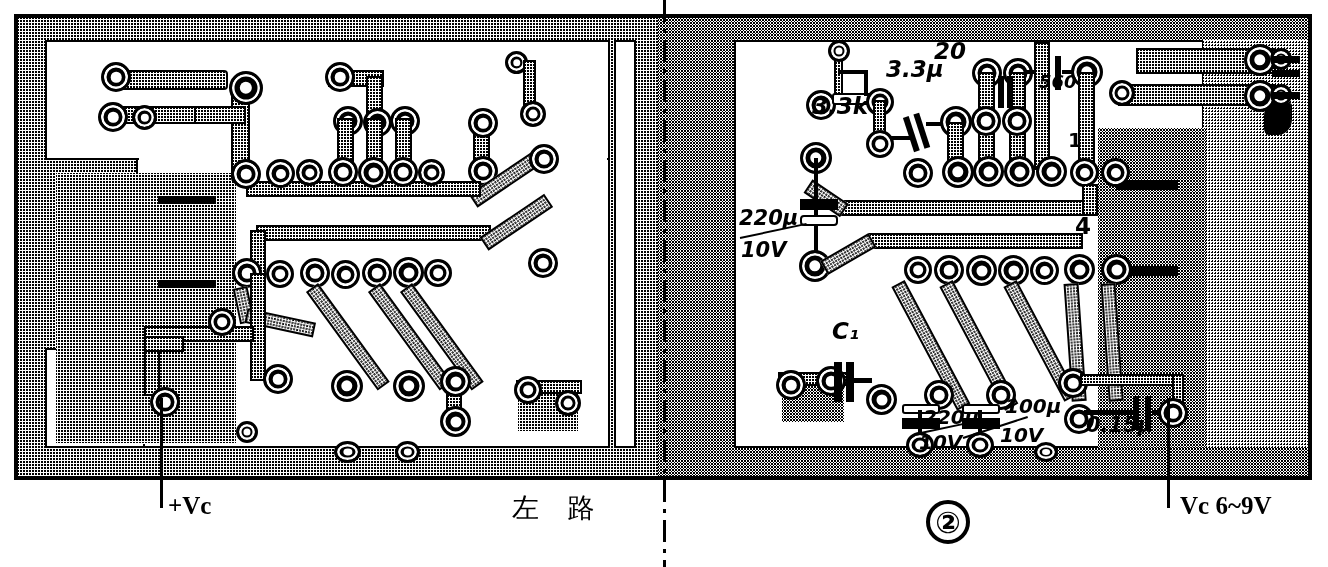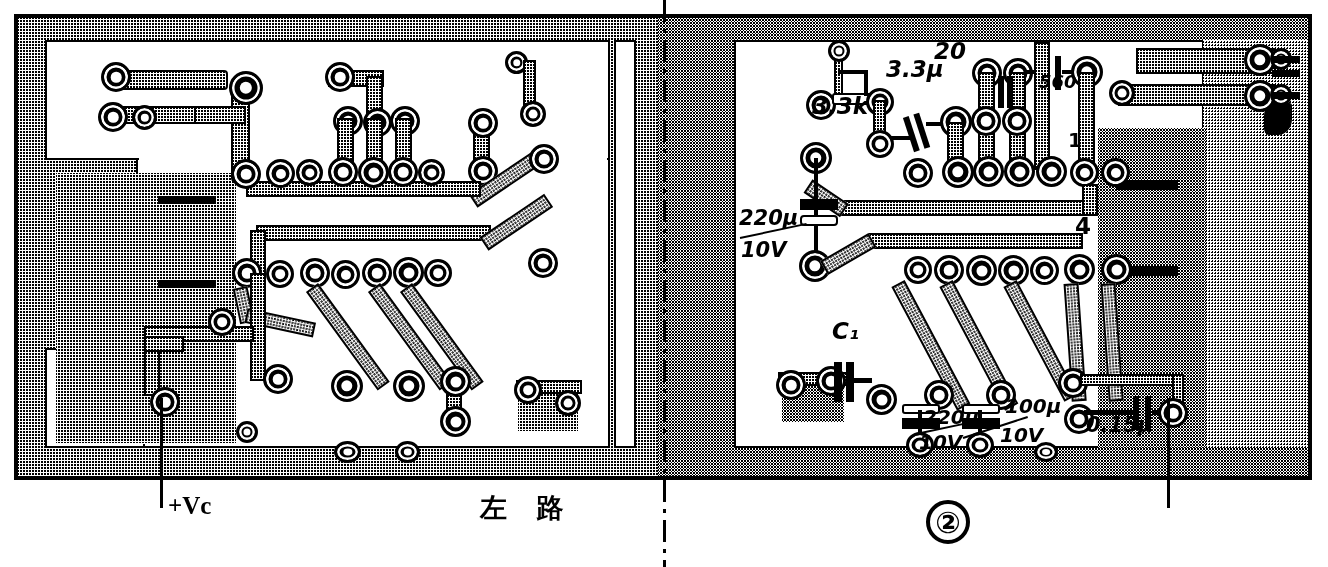--- a/index.html
+++ b/index.html
@@ -105,21 +105,22 @@
   
   .caption{
     position:absolute;
     color:#000;
     white-space:nowrap;
   }
   .cjk{
     font-family:"DejaVu Sans",sans-serif;
     font-size:27px;
     letter-spacing:10px;
-    font-weight:700;
+    font-weight:400;
+    margin-left:32px;
   }
   .lbl{
     position:absolute;
     color:#000;
     font-family:"DejaVu Sans",sans-serif;
     font-weight:700;
     white-space:nowrap;
     line-height:1.0;
   }
   .lbl.it{font-style:italic;}
@@ -422,19 +423,20 @@
   <div class="lbl it" style="left:989px;top:396px;font-size:20px;margin-left:16px;">100µ</div>
   <div class="leader" style="left:963px;top:437px;width:68px;transform:rotate(-18deg);"></div>
   <div class="lbl it" style="left:1000px;top:425px;font-size:20px;">10V</div>
 
   <div class="lbl it" style="left:1086px;top:415px;font-size:21px;">0.15µ</div>
 
   <div class="wire" style="left:160px;top:398px;width:3px;height:110px;"></div>
   <div class="volt" style="left:168px;top:492px;">+Vc</div>
 
   <div class="wire" style="left:1167px;top:398px;width:3px;height:110px;"></div>
+  <div class="volt" style="left:1180px;top:492px;">Vc 6~9V</div>
 
   <div class="caption cjk" style="left:480px;top:490px;">左 路</div>
 
 
   <div class="fignum" style="left:926px;top:500px;">②</div>
 
 </div>
 
 </body></html>

